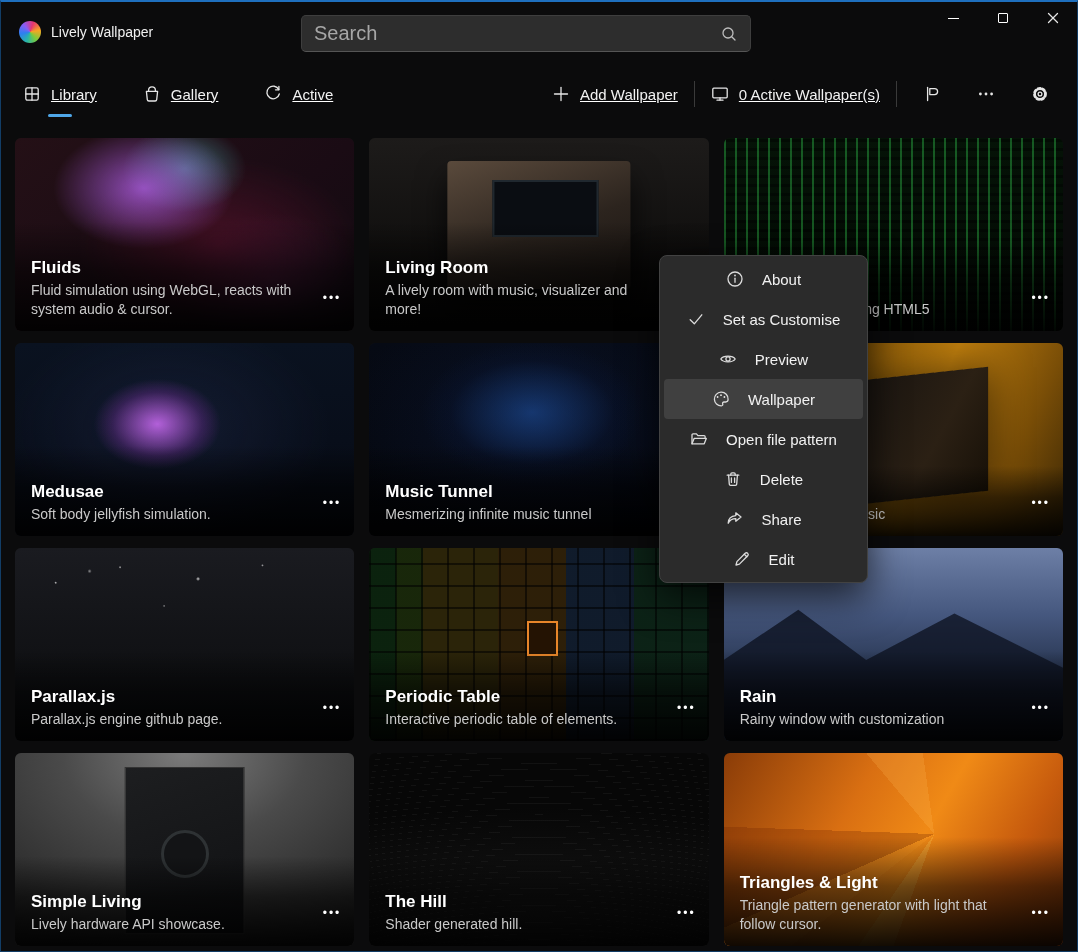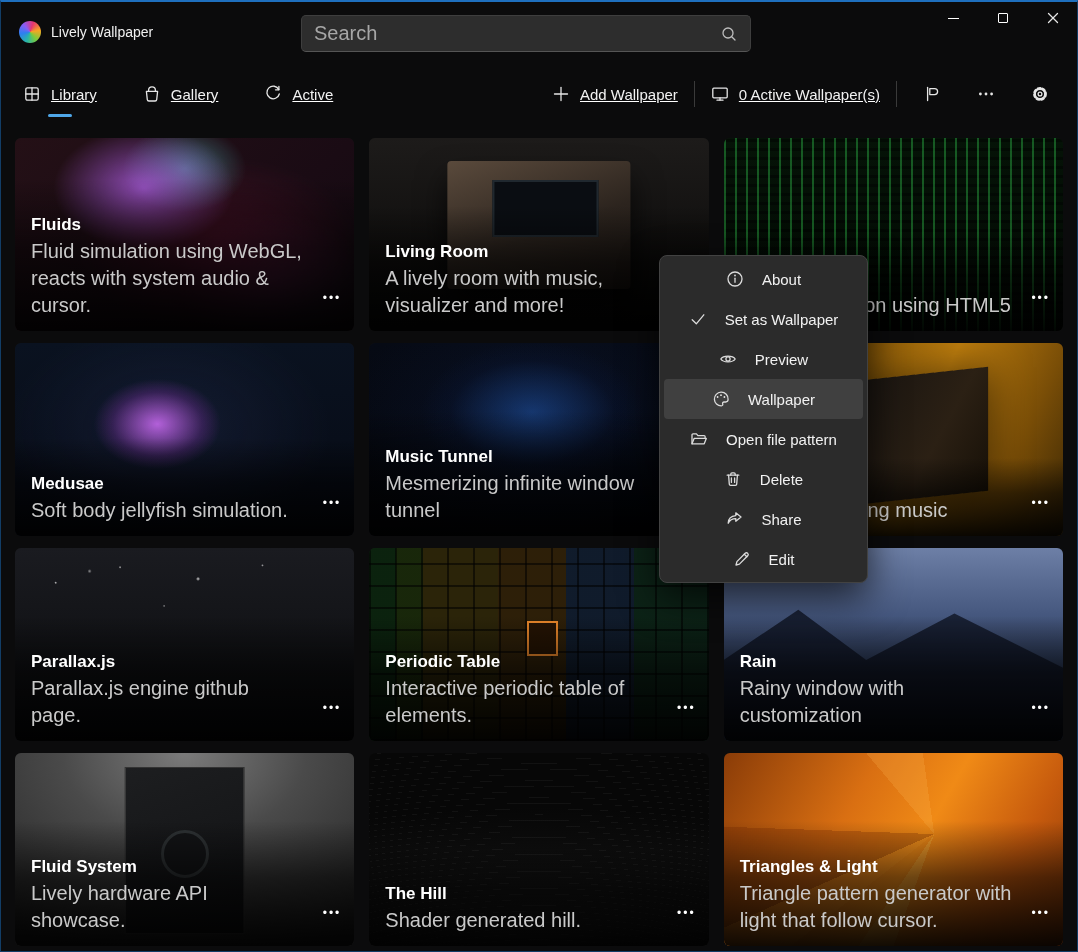--- a/index.html
+++ b/index.html
@@ -75,21 +75,21 @@
     gap: 12px 15px;
   }
   .card { position: relative; height: 193px; border-radius: 6px; overflow: hidden; background: #111; cursor: default; }
   .thumb { position: absolute; inset: 0; }
   .card-overlay {
     position: absolute; left: 0; right: 0; bottom: 0;
     padding: 36px 16px 12px;
     background: linear-gradient(180deg, rgba(0,0,0,0) 0%, rgba(0,0,0,.55) 45%, rgba(0,0,0,.92) 100%);
   }
   .card-title { font-size: 17px; font-weight: 600; margin-bottom: 3px; color: #fff; }
-  .card-sub { font-size: 20px; color: #c9c9c9; line-height: 1.35; padding-right: 34px; }
+  .card-sub { font-size: 14px; color: #c9c9c9; line-height: 1.35; padding-right: 34px; }
   .card-more {
     position: absolute; right: 13px; bottom: 26px;
     color: #fff; font-size: 12px; letter-spacing: 2px; cursor: pointer;
   }
 
   
   .t-fluids { background:
     radial-gradient(38% 45% at 38% 26%, rgba(167,89,216,.85), rgba(167,89,216,0) 70%),
     radial-gradient(26% 32% at 50% 16%, rgba(94,211,219,.5), rgba(0,0,0,0) 70%),
     radial-gradient(55% 60% at 60% 55%, rgba(105,20,50,.55), rgba(0,0,0,0) 75%),
@@ -337,21 +337,21 @@
         <div class="card-title">Medusae</div>
         <div class="card-sub">Soft body jellyfish simulation.</div>
       </div>
       <div class="card-more">•••</div>
     </div>
 
     <div class="card">
       <div class="thumb t-tunnel"></div>
       <div class="card-overlay">
         <div class="card-title">Music Tunnel</div>
-        <div class="card-sub">Mesmerizing infinite window tunnel</div>
+        <div class="card-sub">Mesmerizing infinite music tunnel</div>
       </div>
       <div class="card-more">•••</div>
     </div>
 
     <div class="card">
       <div class="thumb t-cube"></div>
       <div class="card-overlay">
         <div class="card-title"></div>
         <div class="card-sub">Currently playing music</div>
       </div>
@@ -381,21 +381,21 @@
       <div class="card-overlay">
         <div class="card-title">Rain</div>
         <div class="card-sub">Rainy window with customization</div>
       </div>
       <div class="card-more">•••</div>
     </div>
 
     <div class="card">
       <div class="thumb t-system"></div>
       <div class="card-overlay">
-        <div class="card-title">Fluid System</div>
+        <div class="card-title">Simple Living</div>
         <div class="card-sub">Lively hardware API showcase.</div>
       </div>
       <div class="card-more">•••</div>
     </div>
 
     <div class="card">
       <div class="thumb t-hill"></div>
       <div class="card-overlay">
         <div class="card-title">The Hill</div>
         <div class="card-sub">Shader generated hill.</div>
@@ -424,21 +424,21 @@
           </svg>
       </span>
       <span>About</span>
     </div>
     <div class="menu-item">
       <span class="menu-icon">
         <svg viewBox="0 0 18 18">
             <polyline points="3.2,9.8 7.3,13.8 14.8,4.8"></polyline>
           </svg>
       </span>
-      <span>Set as Wallpaper</span>
+      <span>Set as Customise</span>
     </div>
     <div class="menu-item">
       <span class="menu-icon">
         <svg viewBox="0 0 18 18">
             <path d="M1.8 9 C4.2 5.2 13.8 5.2 16.2 9 C13.8 12.8 4.2 12.8 1.8 9 Z"></path>
             <circle cx="9" cy="9" r="2.1"></circle>
           </svg>
       </span>
       <span>Preview</span>
     </div>

